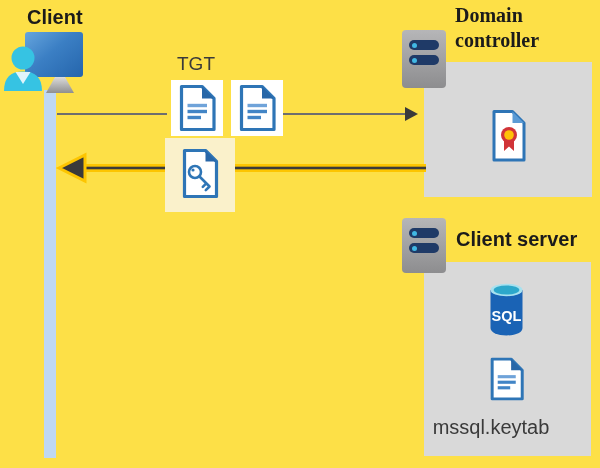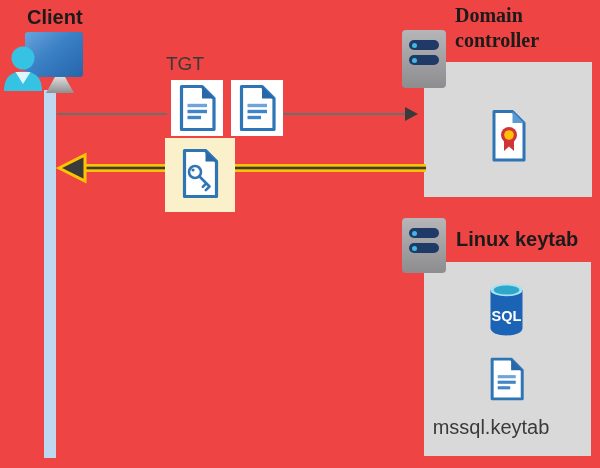--- a/index.html
+++ b/index.html
@@ -1,23 +1,23 @@
 <!DOCTYPE html>
 <html><head>
 <meta charset="utf-8">
 <style>
   html,body{margin:0;padding:0;background:#fff;}
   .canvas{
-    position:relative;width:600px;height:468px;background:#ef4444;overflow:hidden;
+    position:relative;width:600px;height:468px;background:#fde047;overflow:hidden;
     font-family:"Liberation Sans",sans-serif;color:#1b1b1b;
   }
   .abs{position:absolute;}
   
   .h-label{font-size:20px;font-weight:700;color:#1b1b1b;line-height:25px;}
-  .t-label{font-size:19px;font-weight:400;color:#3a3a3a;}
+  .t-label{font-size:19px;font-weight:400;color:#3a3a3a;text-align:center;}
   .k-label{font-size:20px;font-weight:400;color:#3a3a3a;text-align:center;}
   
   .monitor{left:25px;top:32px;width:58px;height:45px;border-radius:3px;
     background:linear-gradient(140deg,#66a5de 0%,#3b7fc4 45%,#2565ac 100%);z-index:3;}
   .stand{left:46px;top:77px;width:28px;height:16px;z-index:3;
     clip-path:polygon(32% 0,68% 0,100% 100%,0 100%);
     background:linear-gradient(#dcdcdc,#8f8f8f);}
   .person{left:3px;top:46px;z-index:4;}
   .lifeline{left:44px;top:90px;width:12px;height:368px;background:#bfd8f2;z-index:2;}
   
@@ -111,21 +111,21 @@
     <path d="M21.5 2.5 V14 H33 Z" fill="#5b9bd5"></path>
     <path d="M13 28 V42 L18 37.5 L23 42 V28 Z" fill="#d13438"></path>
     <circle cx="18" cy="26" r="8" fill="#d13438"></circle>
     <circle cx="18" cy="26" r="4.8" fill="#ffc107"></circle>
   </svg>
 
   <div class="abs server" style="left:402px;top:218px;height:55px;">
     <div class="pill p1"></div>
     <div class="pill p2"></div>
   </div>
-  <div class="abs h-label" style="left:456px;top:227px;white-space:nowrap;">Linux keytab</div>
+  <div class="abs h-label" style="left:456px;top:227px;white-space:nowrap;">Client server</div>
 
   <svg class="abs doc" style="left:488px;top:282px;" width="37" height="55" viewBox="0 0 37 55">
     <path d="M2.5 8 V46 C2.5 50.5 9.5 53.5 18.5 53.5 C27.5 53.5 34.5 50.5 34.5 46 V8 Z" fill="#1a63b5"></path>
     <ellipse cx="18.5" cy="8" rx="16" ry="6.2" fill="#a7e1ef"></ellipse>
     <ellipse cx="18.5" cy="8" rx="12.8" ry="4.6" fill="#2da8cb"></ellipse>
     <text x="18.5" y="39" text-anchor="middle" font-size="14.5" font-weight="bold" fill="#ffffff">SQL</text>
   </svg>
 
   <svg class="abs doc" style="left:488px;top:353px;" width="37" height="52" viewBox="0 0 40 48">
     <path d="M4.5 2.5 H25 L37 14.5 V45.5 H4.5 Z" fill="#fff" stroke="#2e75b6" stroke-width="3.2" stroke-linejoin="round"></path>

